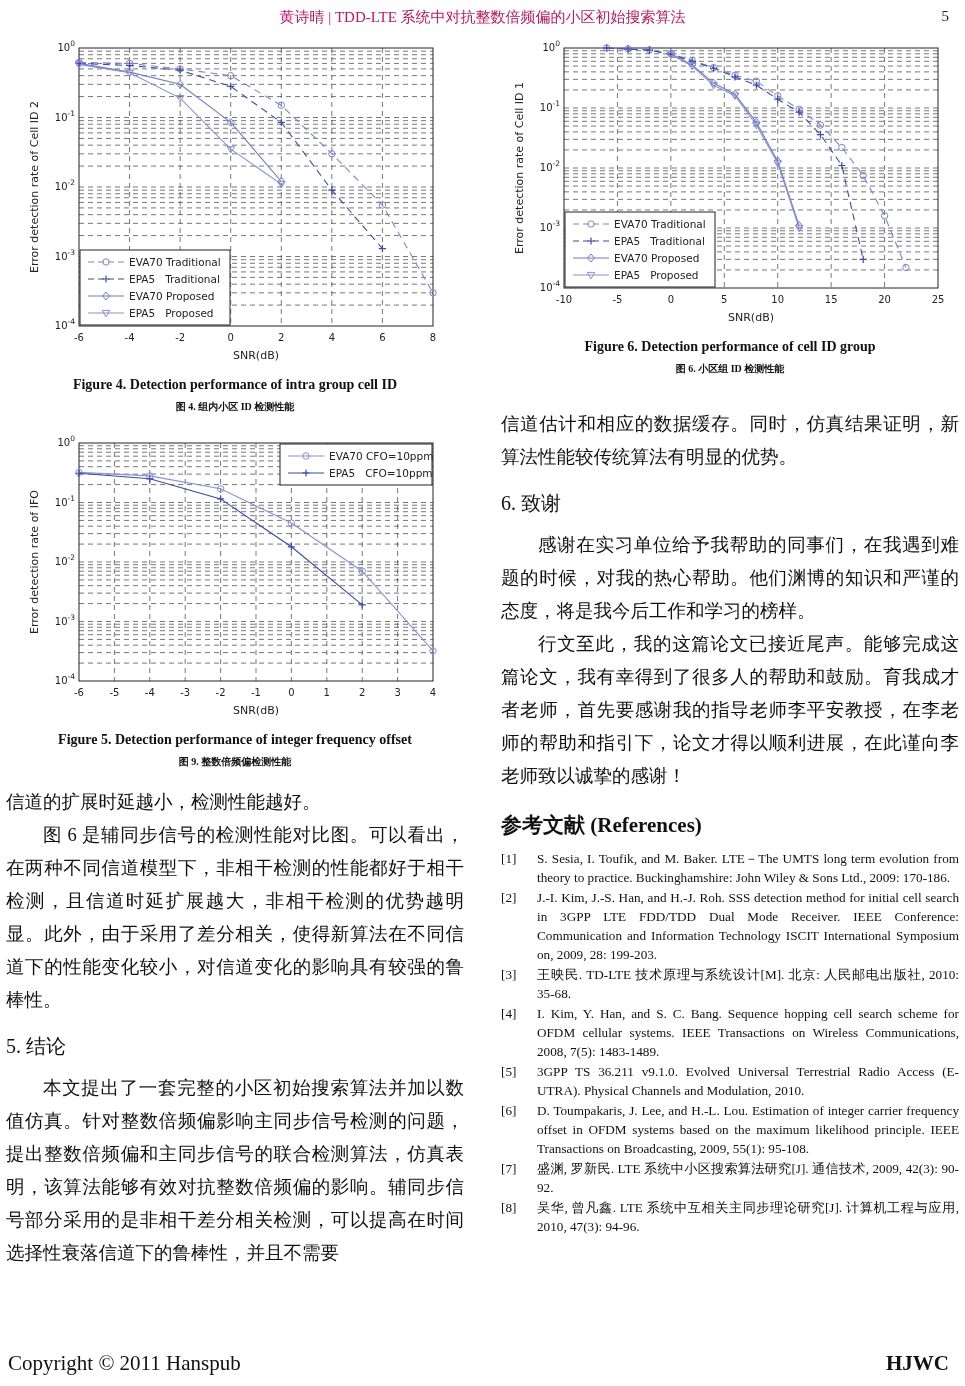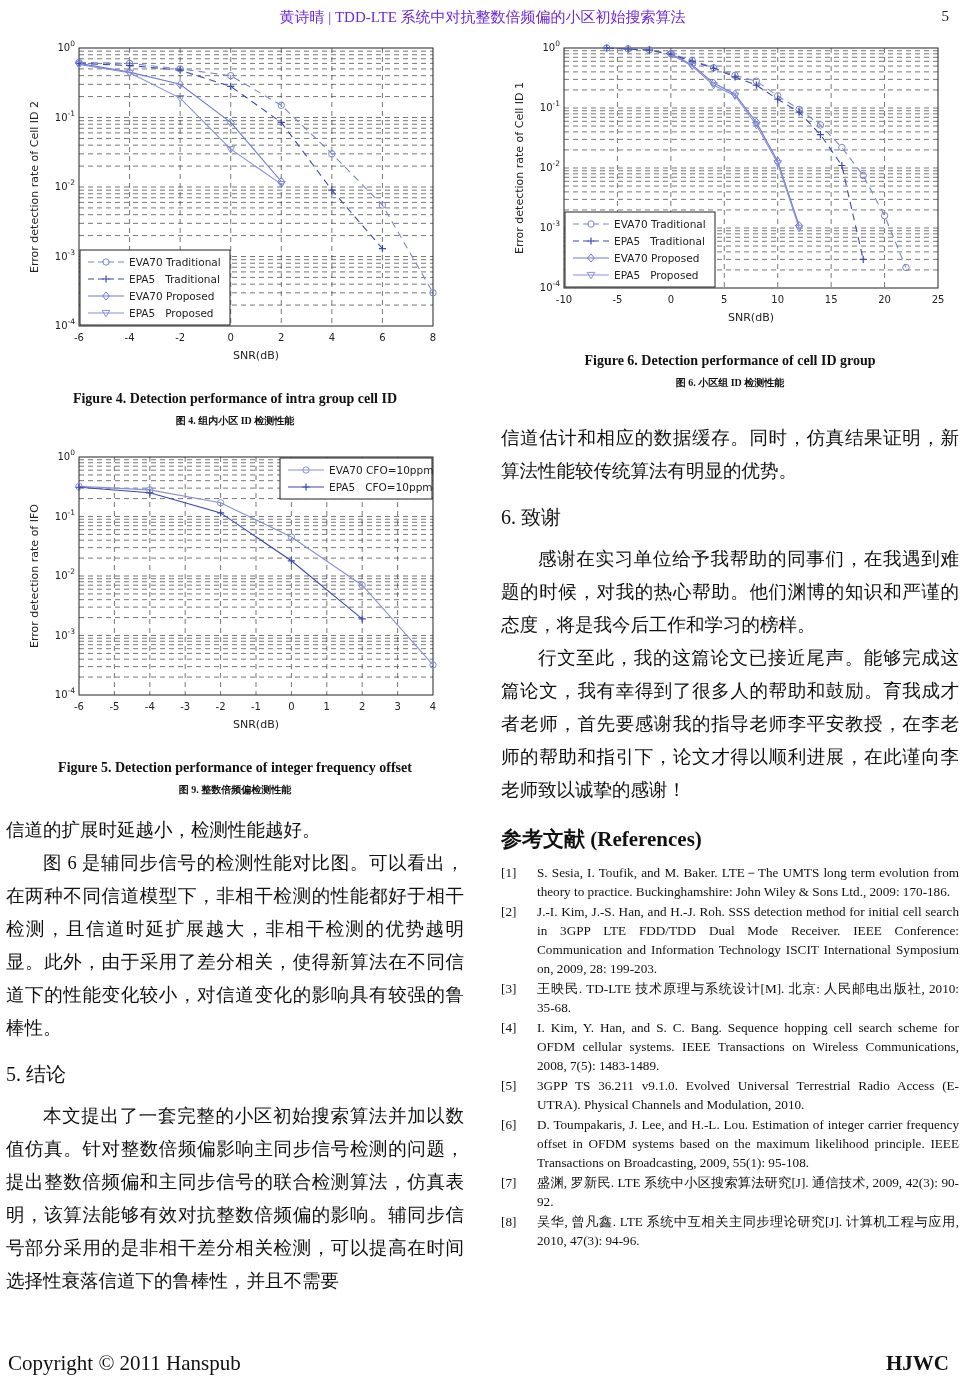--- a/index.html
+++ b/index.html
@@ -1,26 +1,26 @@
 <!DOCTYPE html>
 <html><head>
 <meta charset="utf-8">
 <style>
   html,body{margin:0;padding:0;}
   body{
     width:965px;height:1386px;position:relative;background:#ffffff;color:#111;
     font-family:"Liberation Serif", serif;overflow:hidden;
   }
-  .page-header{position:absolute;top:8px;left:0;width:100%;text-align:center;font-size:15px;color:#6d28d9;}
+  .page-header{position:absolute;top:8px;left:0;width:100%;text-align:center;font-size:15px;color:#be185d;}
   .page-num{position:absolute;top:8px;right:16px;font-size:15px;color:#222;}
   .col{position:absolute;top:38px;width:458px;}
   .col-left{left:6px;}
   .col-right{left:501px;}
   .figure{text-align:center;margin:0 0 14px 0;}
-  .fig-cap-en{font-weight:bold;font-size:14px;margin-top:19px;line-height:20px;}
+  .fig-cap-en{font-weight:bold;font-size:14px;margin-top:5px;line-height:20px;}
   .fig-cap-zh{font-weight:bold;font-size:10px;margin-top:1px;line-height:21px;}
   svg.chart{display:inline-block;}
   svg.chart text{font-family:"DejaVu Sans", sans-serif;}
   p.body-zh{font-size:18.5px;line-height:33px;text-align:justify;margin:0;}
   p.indent{text-indent:2em;}
   h2.sec{font-size:20px;font-weight:normal;margin:16px 0 12px 0;font-family:"Liberation Serif",serif;}
   h2.refs-h{font-size:21px;font-weight:bold;margin:18px 0 10px 0;}
   ol.refs{list-style:none;margin:0;padding:0;font-size:13.2px;line-height:19px;}
   ol.refs li{display:flex;margin:0 0 1px 0;}
   .ref-num{flex:0 0 36px;}

